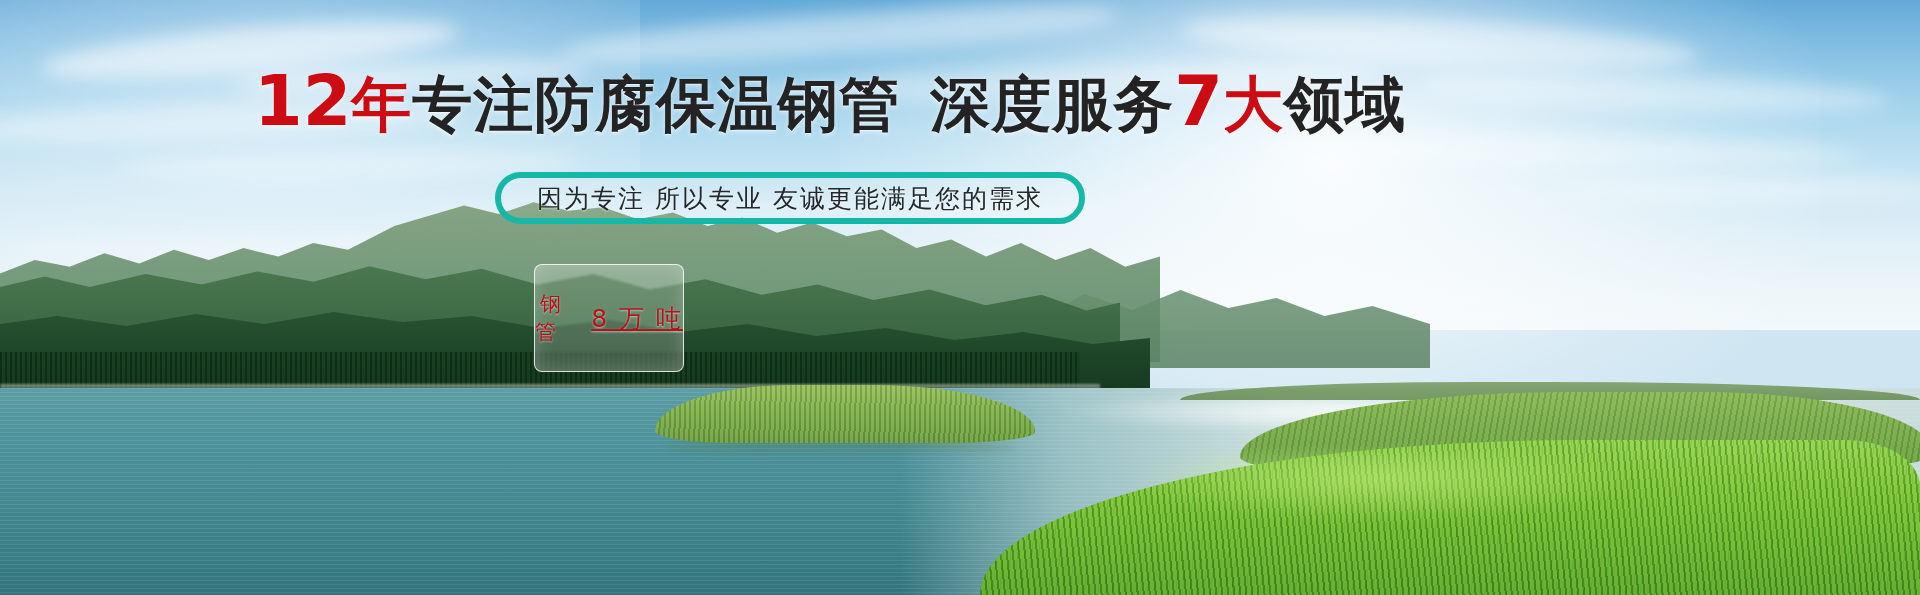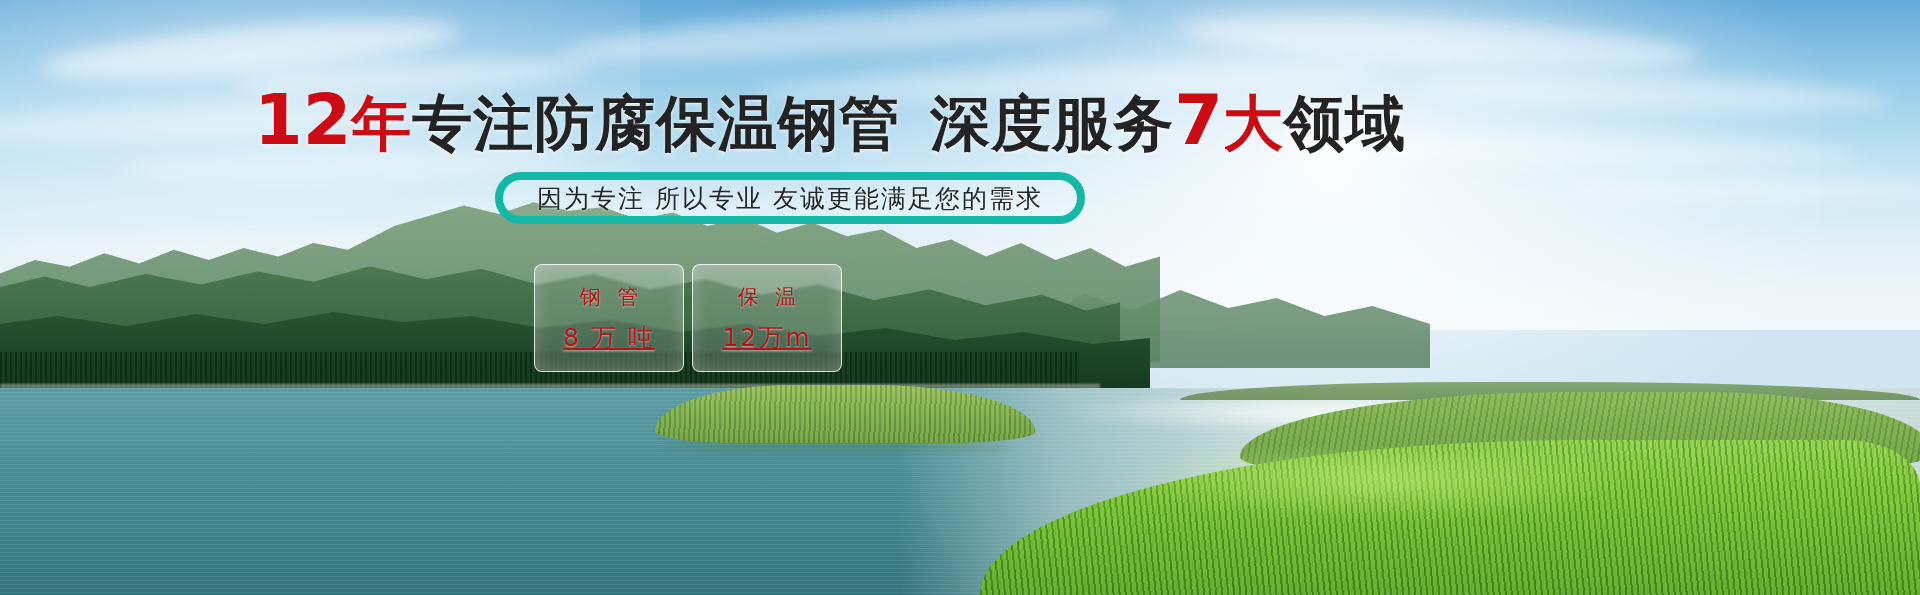--- a/index.html
+++ b/index.html
@@ -208,21 +208,21 @@
         rgba(0,0,0,0) 1px, rgba(0,0,0,0) 7px);
   }
   .grass-hi {
     position:absolute; left:1120px; top:452px; width:520px; height:70px;
     background:radial-gradient(ellipse at 50% 40%, rgba(200,242,130,0.55) 0%, rgba(200,242,130,0) 70%);
     filter:blur(6px);
   }
 
   
   .headline {
-    position:absolute; left:0; top:88px; width:1660px;
+    position:absolute; left:0; top:69px; width:1660px;
     text-align:center;
     font-family:"DejaVu Sans","Liberation Sans",sans-serif;
     font-weight:bold;
     font-size:60px;
     line-height:64px;
     letter-spacing:1px;
     white-space:nowrap;
     color:#232323;
     text-shadow:0 2px 5px rgba(255,255,255,0.55), 0 1px 0 rgba(255,255,255,0.5);
   }
@@ -230,21 +230,21 @@
     color:#cc0b13;
     font-size:70px;
     letter-spacing:0px;
   }
   .headline .hl-red { color:#cc0b13; }
   .headline .gap { display:inline-block; width:30px; }
 
   
   .pill {
     position:absolute; left:495px; top:172px; width:590px; height:52px;
-    border:8px solid #14b8a6;
+    border:6px solid #14b8a6;
     border-radius:26px;
     display:flex; align-items:center; justify-content:center;
     background:rgba(255,255,255,0.06);
   }
   .pill-text {
     font-family:"DejaVu Sans","Liberation Sans",sans-serif;
     font-size:25px;
     letter-spacing:2px;
     color:#22282b;
     white-space:nowrap;
@@ -255,21 +255,21 @@
   .cards {
     position:absolute; left:534px; top:264px;
     display:flex; gap:8px;
   }
   .card {
     width:150px; height:108px;
     border:1px solid rgba(255,255,255,0.82);
     border-radius:8px;
     background:rgba(255,255,255,0.20);
     backdrop-filter:blur(1px);
-    display:flex; flex-direction:column;
+    display:flex; flex-direction:row;
     align-items:center; justify-content:center;
     gap:10px;
     box-shadow:inset 0 0 18px rgba(255,255,255,0.22);
   }
   .card-title {
     font-family:"DejaVu Sans","Liberation Sans",sans-serif;
     font-size:21px;
     letter-spacing:5px;
     text-indent:5px;
     color:#b51318;
@@ -342,20 +342,16 @@
   </div>
 
   <div class="cards">
 
     <div class="card">
       <div class="card-title">钢 管</div>
       <div class="card-value"><span>8 万 吨</span><sup></sup></div>
     </div>
 
 
-    <div class="card">
-      <div class="card-title">保 温</div>
-      <div class="card-value"><span>12万m</span><sup></sup></div>
-    </div>
 
   </div>
 
 </div>
 
 </body></html>

